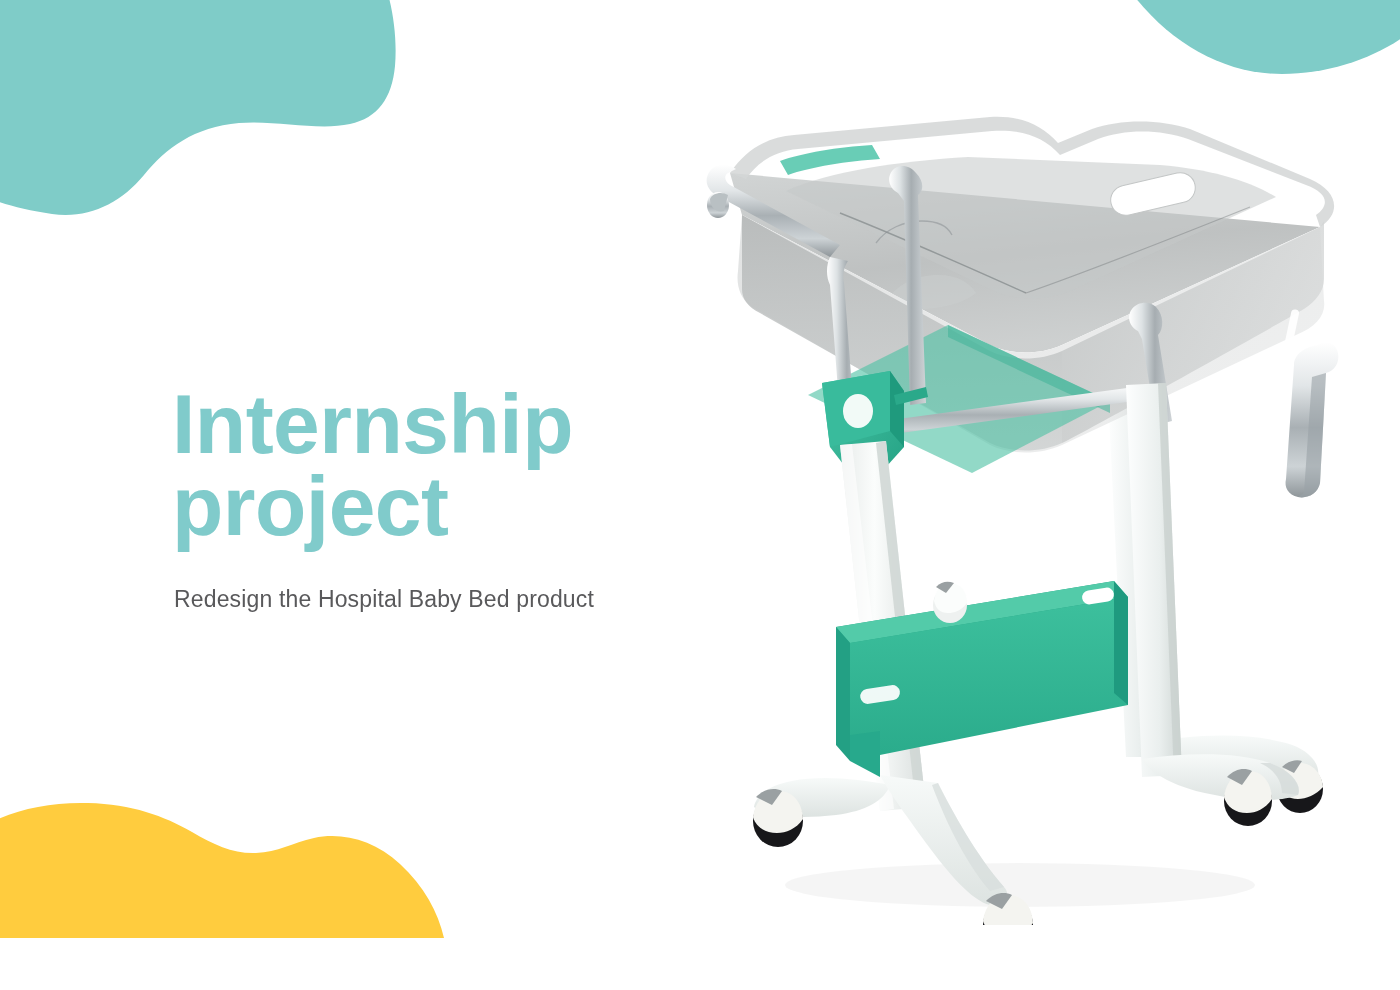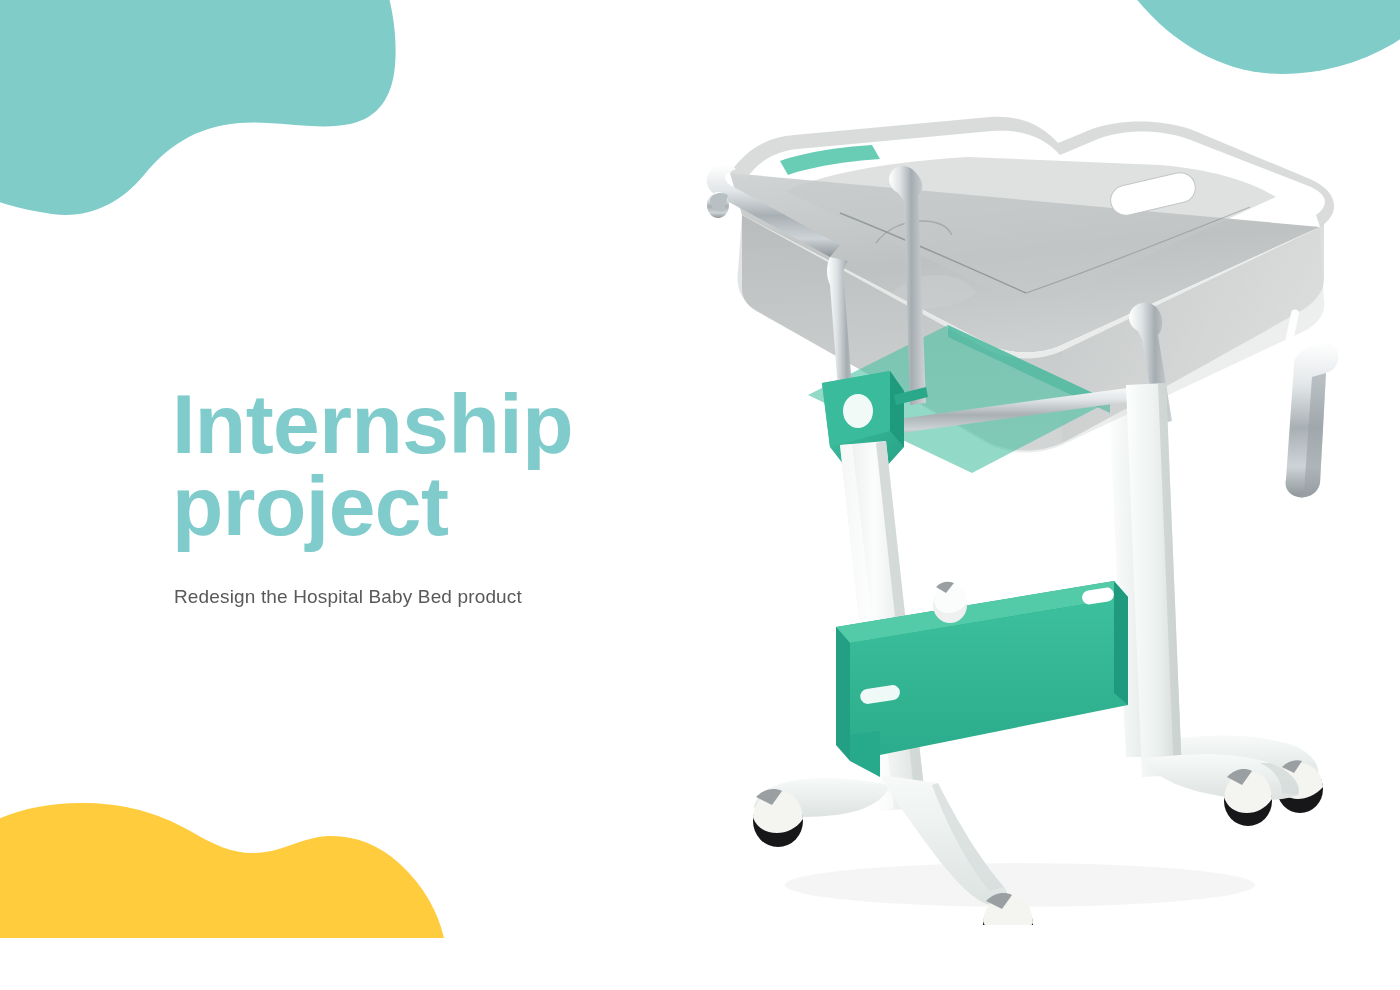--- a/index.html
+++ b/index.html
@@ -38,21 +38,21 @@
     font-size: 84px;
     font-weight: bold;
     line-height: 0.98;
     letter-spacing: -0.5px;
     color: #80cbcb;
     margin: 0;
     white-space: pre-line;
   }
   #page-subtitle {
     margin: 38px 0 0 2px;
-    font-size: 19px;
+    font-size: 23px;
     font-weight: normal;
     letter-spacing: 0.15px;
     color: #59595b;
   }
 
   
   #product-image {
     position: absolute;
     left: 690px;
     top: 95px;

